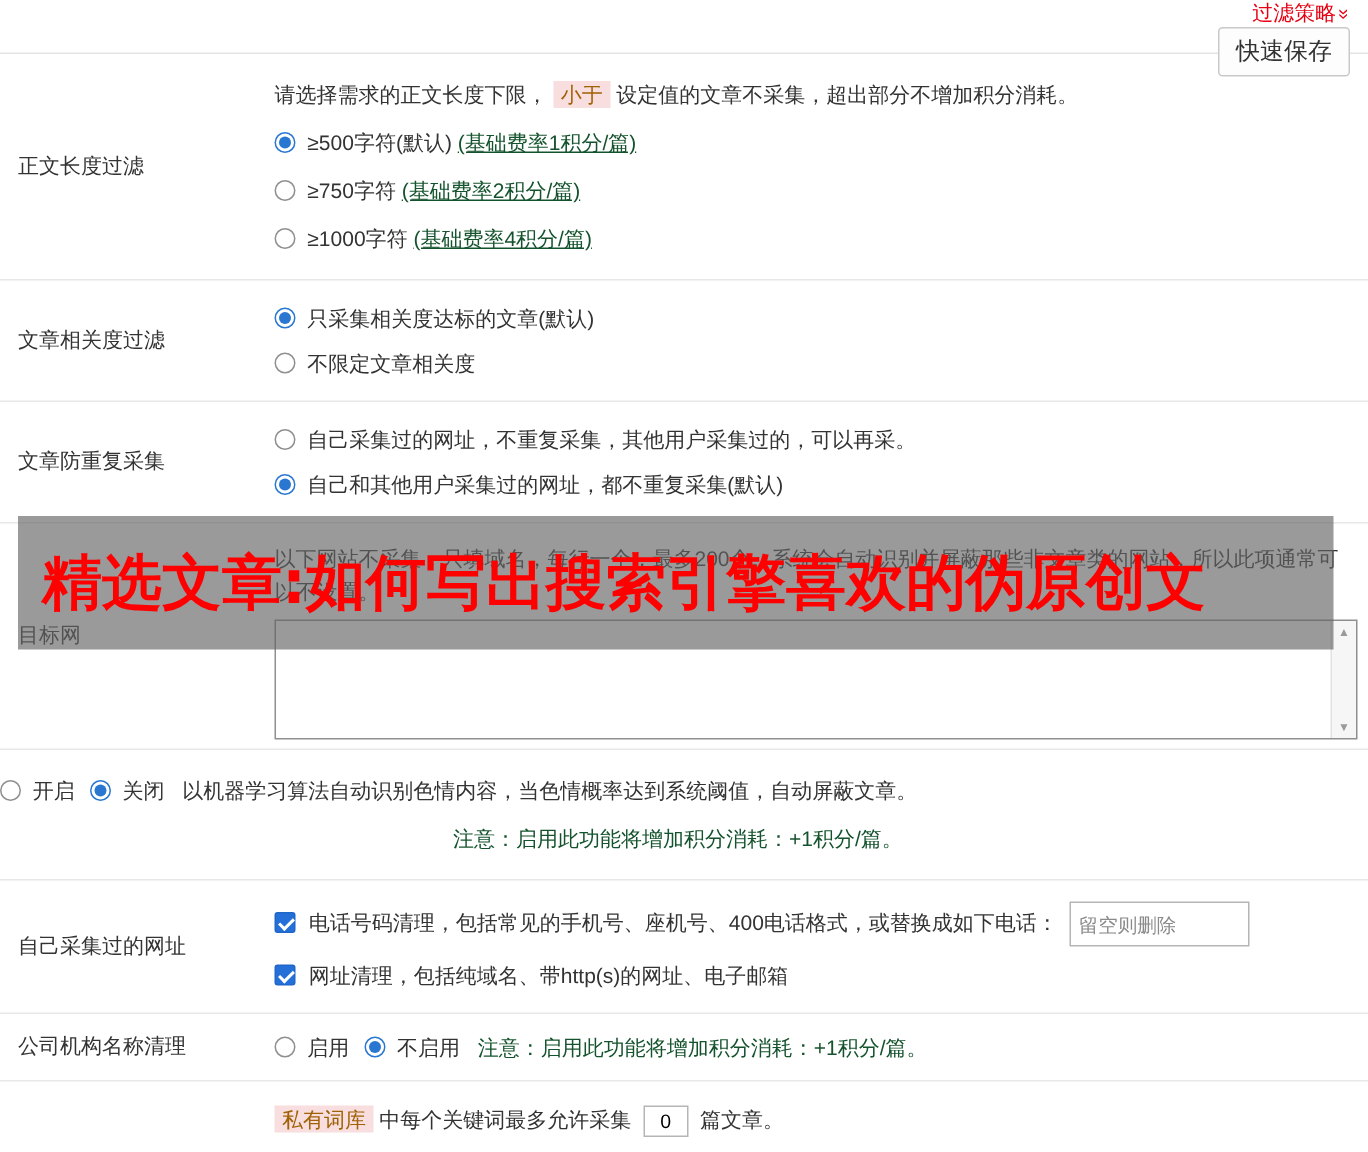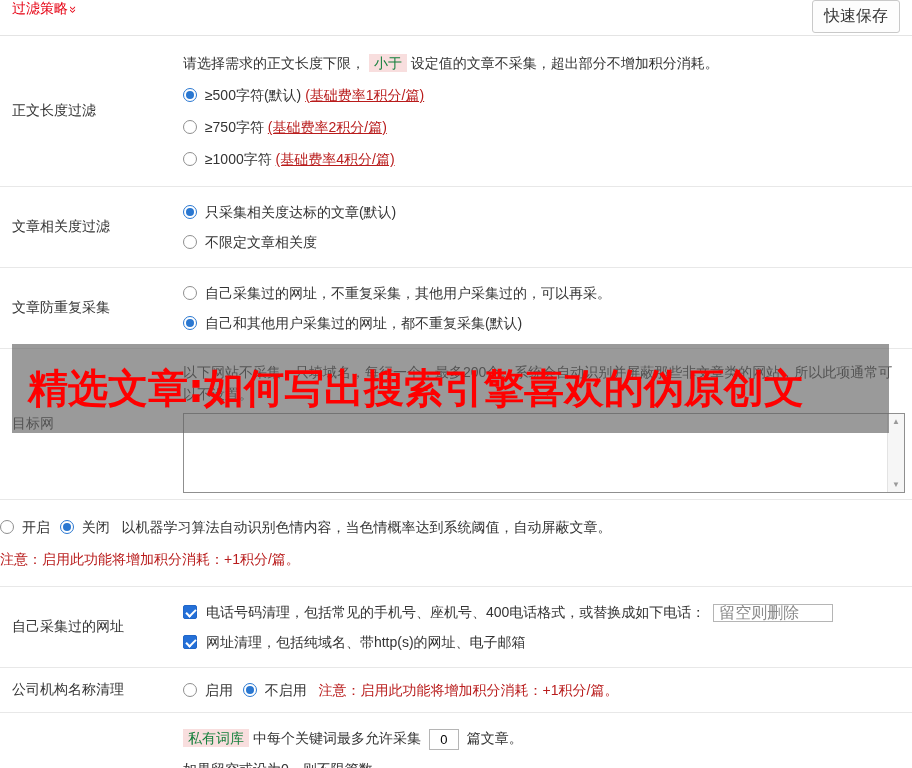--- a/index.html
+++ b/index.html
@@ -9,24 +9,25 @@
     background: #fff;
     font-family: "Liberation Sans", "DejaVu Sans", sans-serif;
     font-size: 14px;
     color: #333;
     overflow: hidden;
   }
   
   .topbar {
     height: 36px;
     display: flex;
-    align-items: flex-start;
+    align-items: flex-end;
     justify-content: space-between;
     padding: 0 12px;
     border-bottom: 1px solid #e4e4e4;
+    flex-direction: column;
   }
   .topbar-title { color: #e60012; font-size: 14px; display: flex; align-items: center; }
   .chev-down {
     display: inline-block;
     transform: rotate(90deg);
     font-size: 13px;
     margin-left: 2px;
     line-height: 1;
   }
   .save-btn {
@@ -46,23 +47,23 @@
     flex-shrink: 0;
     padding-left: 12px;
     display: flex;
     align-items: center;
     color: #333;
   }
   .row-content { flex: 1; padding: 6px 8px 6px 0; }
   .row-content.vcenter { display: flex; align-items: center; padding-top: 0; padding-bottom: 0; }
   .line { margin: 8px 0; line-height: 22px; }
   .line.wide { margin: 10px 0; }
-  .red { color: #b91c1c; }
+  .red { color: #14532d; text-align: center; }
   .ul { text-decoration: underline; }
-  .hl { color: #15803d; background: #f8dede; padding: 1px 5px; }
+  .hl { color: #a16207; background: #f8dede; padding: 1px 5px; }
   
   .opt { cursor: pointer; display: inline-block; margin-right: 14px; }
   .radio {
     display: inline-block; width: 14px; height: 14px;
     border: 1px solid #8f8f8f; border-radius: 50%;
     background: #fff; vertical-align: -2px; margin-right: 4px; position: relative;
   }
   .radio.checked { border-color: #2977d1; }
   .radio.checked::after {
     content: ""; position: absolute; left: 2px; top: 2px;
@@ -73,22 +74,22 @@
     background: #2470d8; border: 1px solid #2066c8; border-radius: 2px;
     vertical-align: -2px; margin-right: 5px; position: relative;
   }
   .cb::after {
     content: ""; position: absolute; left: 4px; top: 1px;
     width: 4px; height: 8px;
     border: solid #fff; border-width: 0 2px 2px 0; transform: rotate(45deg);
   }
   
   .phone-input {
-    width: 120px; height: 18px; border: 1px solid #b5b5b5;
-    padding: 0 5px; font-size: 16px; vertical-align: middle; font-family: inherit; color:#333;
+    width: 120px; height: 30px; border: 1px solid #b5b5b5;
+    padding: 0 5px; font-size: 13px; vertical-align: middle; font-family: inherit; color:#333;
   }
   .phone-input::placeholder { color: #8a8a8a; }
   .num-input {
     width: 30px; height: 21px; border: 1px solid #b5b5b5; text-align: center;
     font-size: 13px; vertical-align: middle; font-family: inherit; margin: 0 4px;
   }
   
   .ta {
     position: relative; width: 722px; height: 80px;
     border: 1px solid #8f8f8f; background: #fff; margin-top: 4px;

